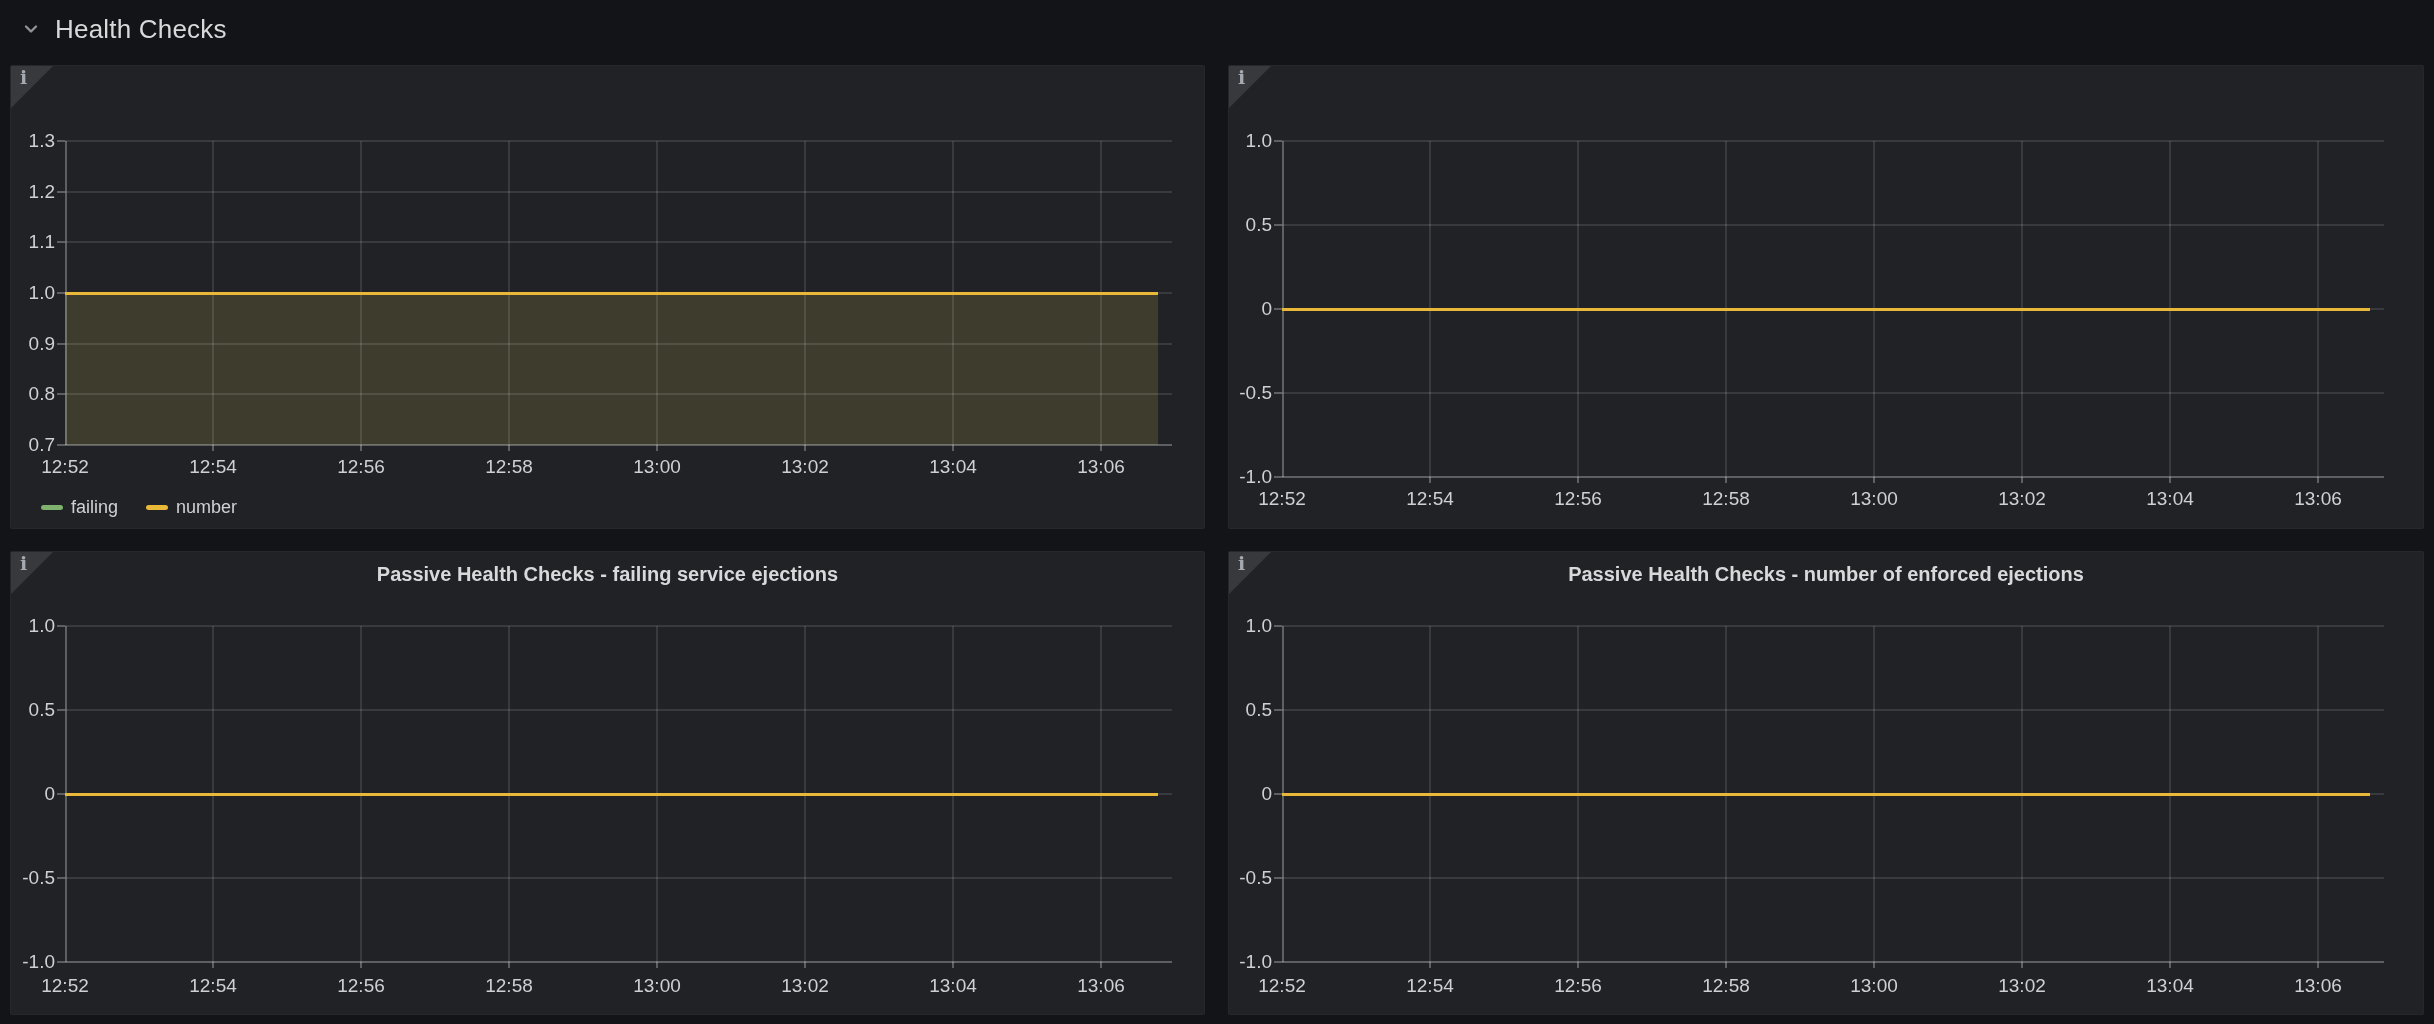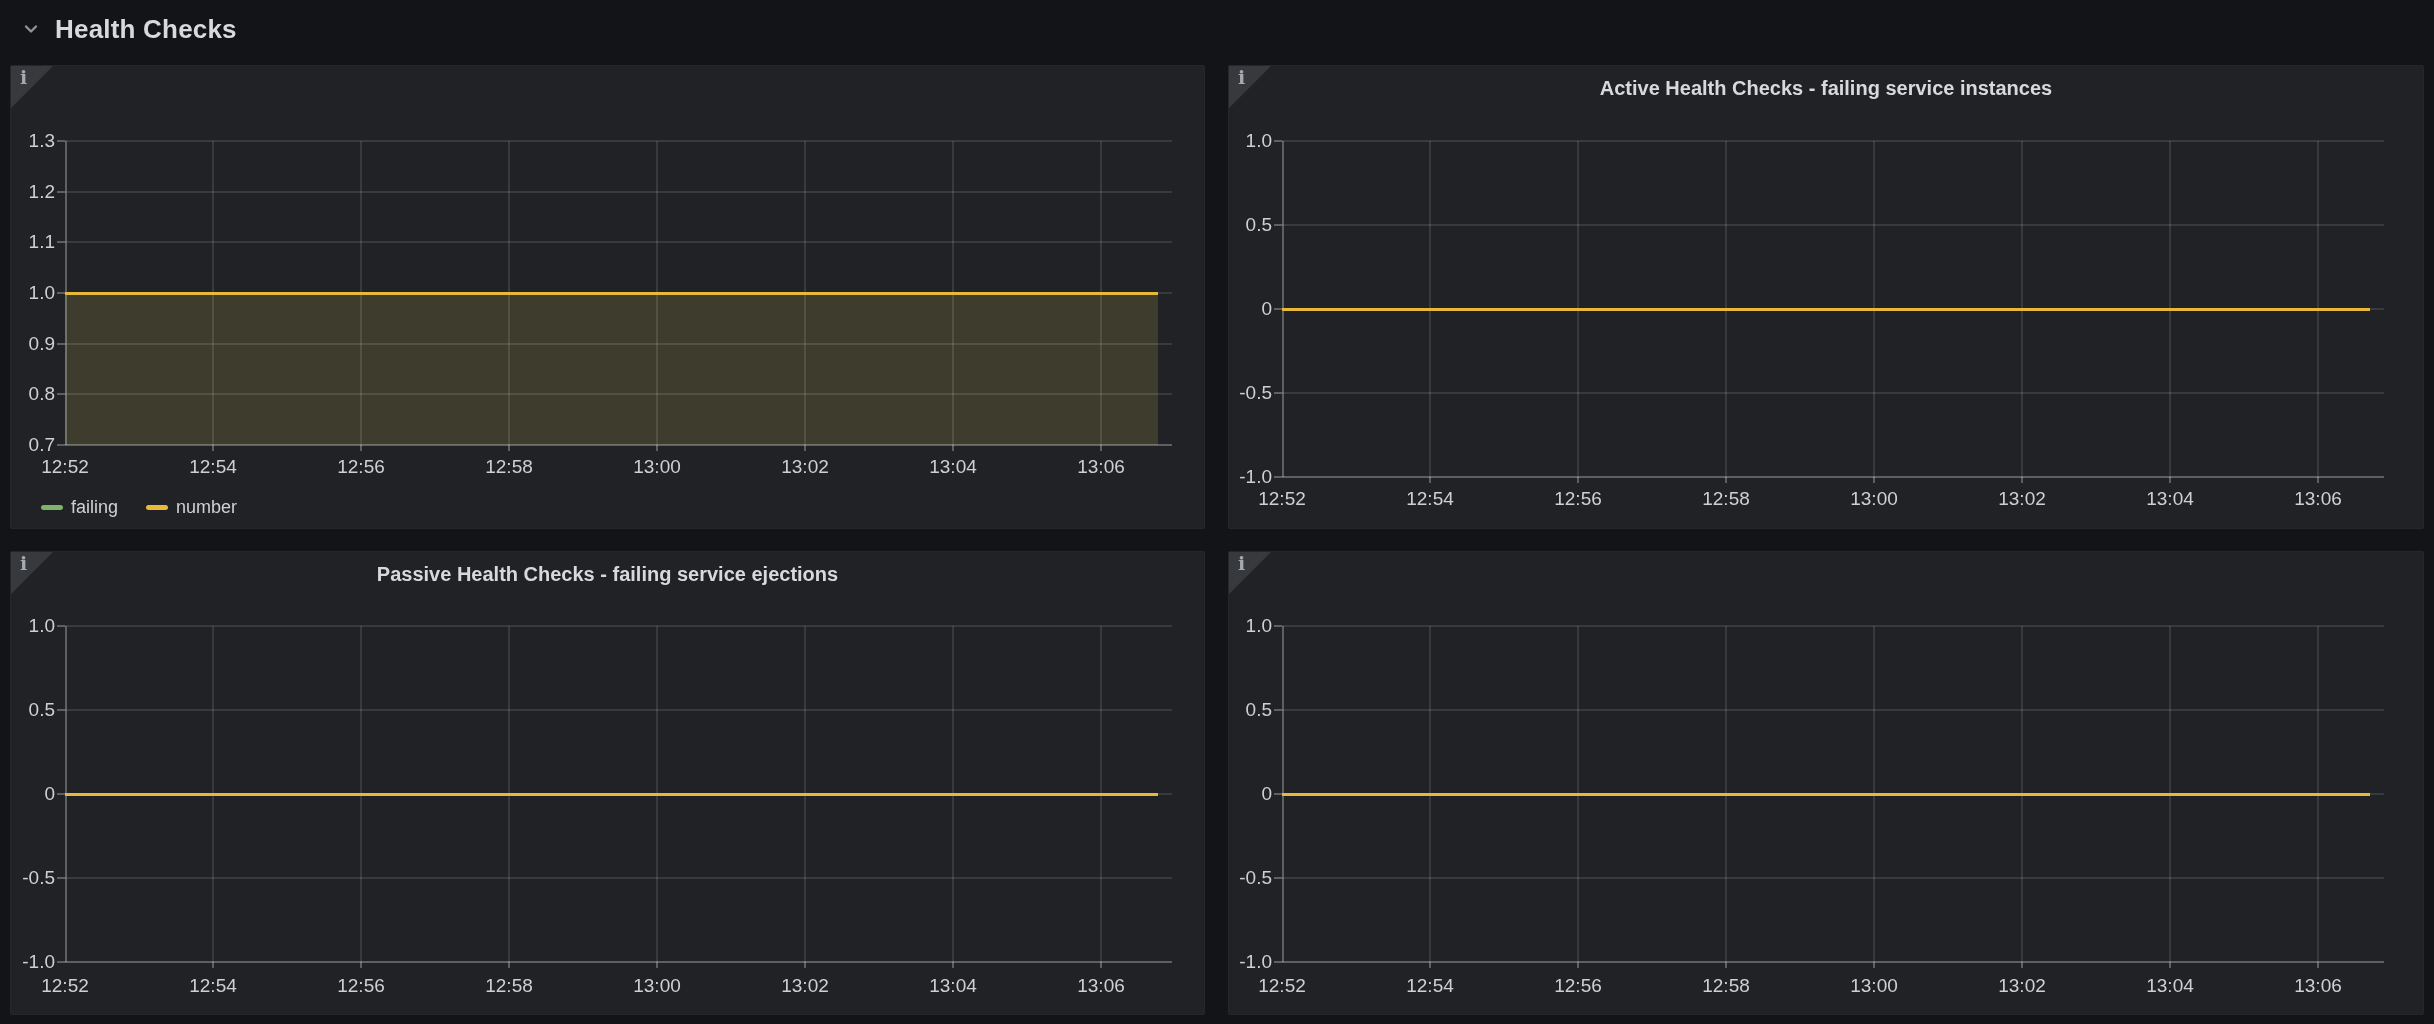--- a/index.html
+++ b/index.html
@@ -8,21 +8,21 @@
     background:#131417;
     font-family:"Liberation Sans","DejaVu Sans",sans-serif;
     -webkit-font-smoothing:antialiased;
   }
   .row-header{
     position:absolute;left:0;top:0;height:58px;width:100%;
     display:flex;align-items:center;gap:15px;padding-left:22px;box-sizing:border-box;
     cursor:pointer;
   }
   .row-chevron{width:18px;height:18px;flex:0 0 auto;}
-  .row-title{color:#d8d9da;font-size:26px;font-weight:700;letter-spacing:.2px;}
+  .row-title{color:#d8d9da;font-size:26px;font-weight:400;letter-spacing:.2px;}
   .panel{
     position:absolute;background:#212226;border:1px solid rgba(255,255,255,0.025);
     box-sizing:border-box;border-radius:2px;
   }
   .panel-title{
     position:absolute;left:0;right:0;top:11px;margin:0;text-align:center;
     color:#d8d9da;font-size:20px;font-weight:700;cursor:pointer;white-space:nowrap;
   }
   .info-corner{
     position:absolute;left:0;top:0;width:0;height:0;
@@ -127,21 +127,20 @@
         <div class="legend-item">
           <span class="legend-swatch" style="background: rgb(234, 184, 57);"></span>
           <span>number</span>
         </div>
       </div>
     </section>
     <section class="panel" style="left: 1228px; top: 65px; width: 1196px; height: 464px;">
     <div class="info-corner">
       <span class="info-i">i</span>
     </div>
-    <h2 class="panel-title">Active Health Checks - failing service instances</h2>
   <div class="gridline-h" style="left: 53px; top: 74px; width: 1102px;"></div>
       <div class="tick-stub-y" style="left: 45px; top: 74px;"></div>
       <div class="y-label" style="left: -47px; top: 64px;">1.0</div>
       <div class="gridline-h" style="left: 53px; top: 158px; width: 1102px;"></div>
       <div class="tick-stub-y" style="left: 45px; top: 158px;"></div>
       <div class="y-label" style="left: -47px; top: 148px;">0.5</div>
       <div class="gridline-h" style="left: 53px; top: 242px; width: 1102px;"></div>
       <div class="tick-stub-y" style="left: 45px; top: 242px;"></div>
       <div class="y-label" style="left: -47px; top: 232px;">0</div>
       <div class="gridline-h" style="left: 53px; top: 326px; width: 1102px;"></div>
@@ -219,20 +218,21 @@
       <div class="x-label" style="left: 1044px; top: 423px;">13:06</div>
       <div class="axis-line-x" style="left: 54px; top: 409px; width: 1107px;"></div>
       <div class="axis-line-y" style="left: 54px; top: 74px; height: 336px;"></div>
       <div class="series-line" style="left: 54px; top: 241px; width: 1093px; background: rgb(234, 184, 57);"></div>
       <div class="plot-hit" style="left: 54px; top: 74px; width: 1107px; height: 336px;"></div>
     </section>
     <section class="panel" style="left: 1228px; top: 551px; width: 1196px; height: 464px;">
     <div class="info-corner">
       <span class="info-i">i</span>
     </div>
+    <h2 class="panel-title">Passive Health Checks - number of enforced ejections</h2>
   <div class="gridline-h" style="left: 53px; top: 73px; width: 1102px;"></div>
       <div class="tick-stub-y" style="left: 45px; top: 73px;"></div>
       <div class="y-label" style="left: -47px; top: 63px;">1.0</div>
       <div class="gridline-h" style="left: 53px; top: 157px; width: 1102px;"></div>
       <div class="tick-stub-y" style="left: 45px; top: 157px;"></div>
       <div class="y-label" style="left: -47px; top: 147px;">0.5</div>
       <div class="gridline-h" style="left: 53px; top: 241px; width: 1102px;"></div>
       <div class="tick-stub-y" style="left: 45px; top: 241px;"></div>
       <div class="y-label" style="left: -47px; top: 231px;">0</div>
       <div class="gridline-h" style="left: 53px; top: 325px; width: 1102px;"></div>

